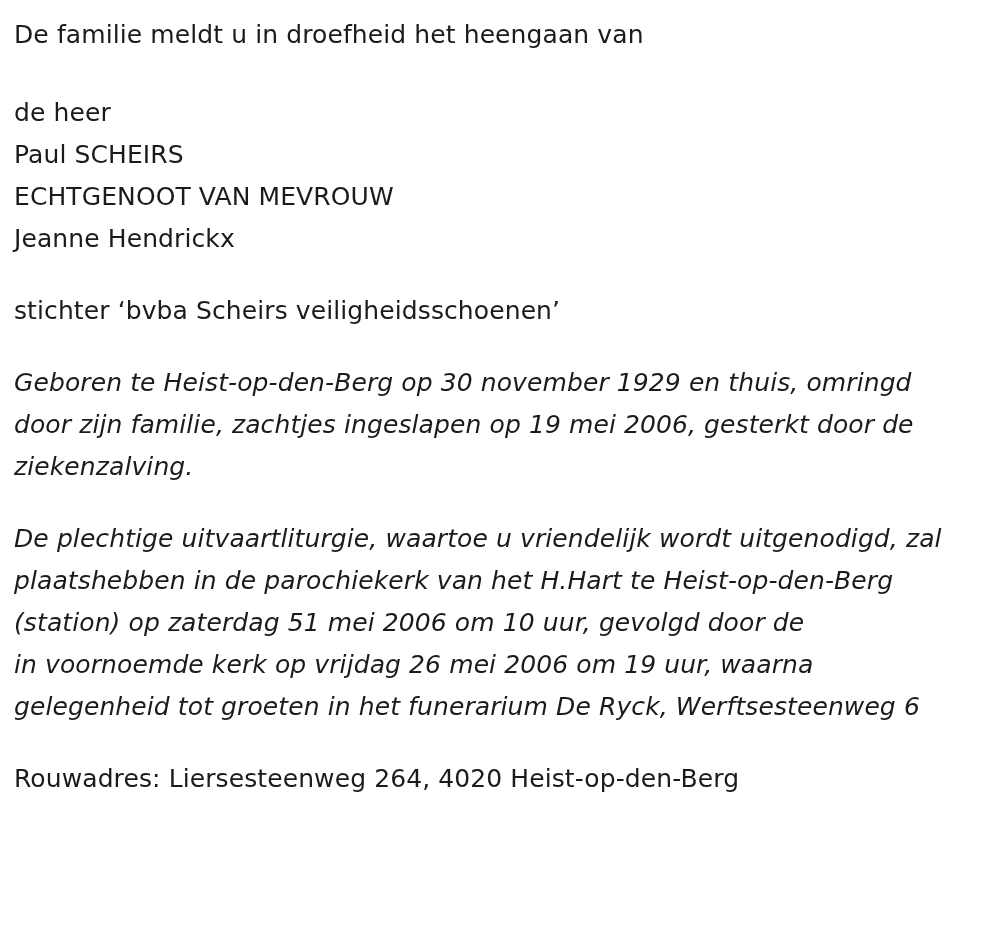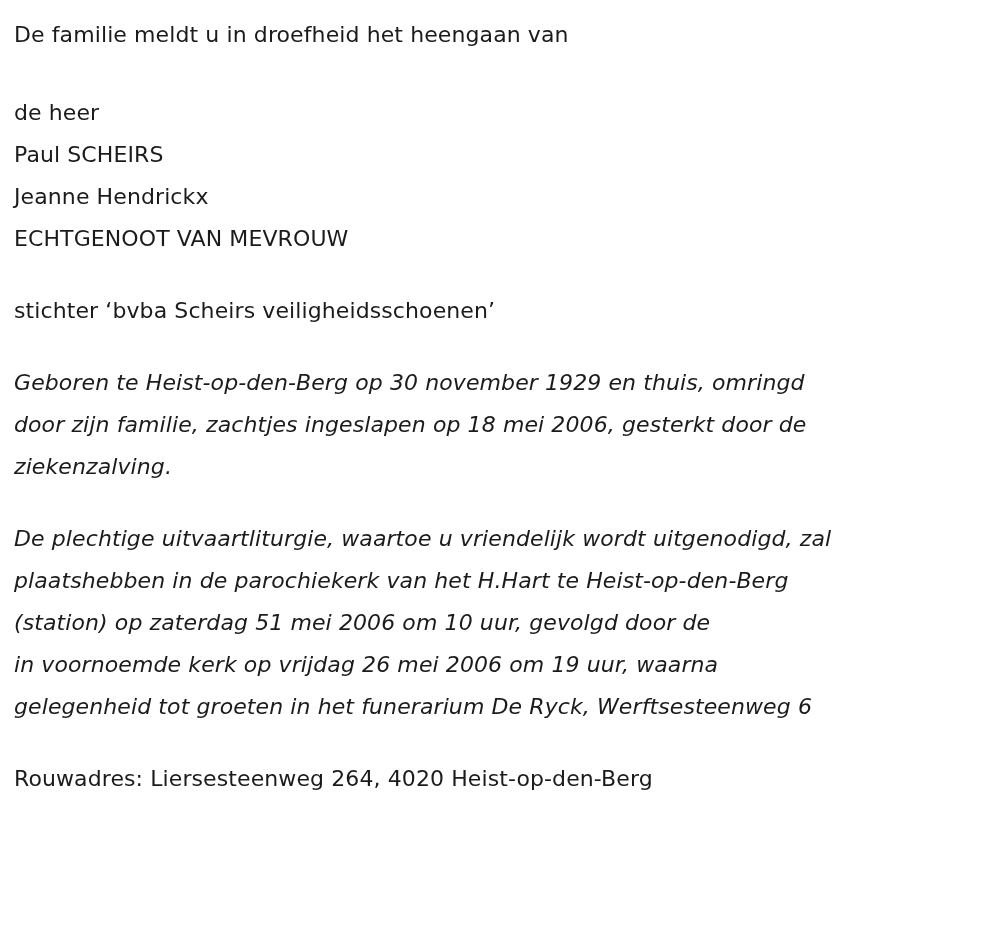--- a/index.html
+++ b/index.html
@@ -14,21 +14,21 @@
     color: #1a1a1a;
   }
   .page {
     box-sizing: border-box;
     width: 1000px;
     height: 926px;
     padding: 14px 22px 0 14px;
     background: #ffffff;
   }
   .line {
-    font-size: 22px;
+    font-size: 25px;
     line-height: 42px;
     letter-spacing: 0.1px;
     color: #1b1b1b;
     white-space: pre-wrap;
   }
   .bold {
     font-weight: normal;
   }
   .spacer {
     height: 36px;
@@ -45,32 +45,32 @@
 <body>
 
 <div class="page">
 
   <div class="line">De familie meldt u in droefheid het heengaan van</div>
 
   <div class="spacer"></div>
 
   <div class="line">de heer</div>
   <div class="line bold">Paul SCHEIRS</div>
+  <div class="line">ECHTGENOOT VAN MEVROUW</div>
   <div class="line">Jeanne Hendrickx</div>
-  <div class="line">ECHTGENOOT VAN MEVROUW</div>
 
   <div class="spacer-sm"></div>
 
   <div class="line">stichter ‘bvba Scheirs veiligheidsschoenen’</div>
 
   <div class="spacer-sm"></div>
 
   <div class="para">
     <span class="line">Geboren te Heist-op-den-Berg op 30 november 1929 en thuis, omringd</span>
-    <span class="line">door zijn familie, zachtjes ingeslapen op 18 mei 2006, gesterkt door de</span>
+    <span class="line">door zijn familie, zachtjes ingeslapen op 19 mei 2006, gesterkt door de</span>
     <span class="line">ziekenzalving.</span>
   </div>
 
   <div class="spacer-sm"></div>
 
   <div class="para">
     <span class="line">De plechtige uitvaartliturgie, waartoe u vriendelijk wordt uitgenodigd, zal</span>
     <span class="line">plaatshebben in de parochiekerk van het H.Hart te Heist-op-den-Berg</span>
     <span class="line">(station) op zaterdag 51 mei 2006 om 10 uur, gevolgd door de</span>
     <span class="line">in voornoemde kerk op vrijdag 26 mei 2006 om 19 uur, waarna</span>

